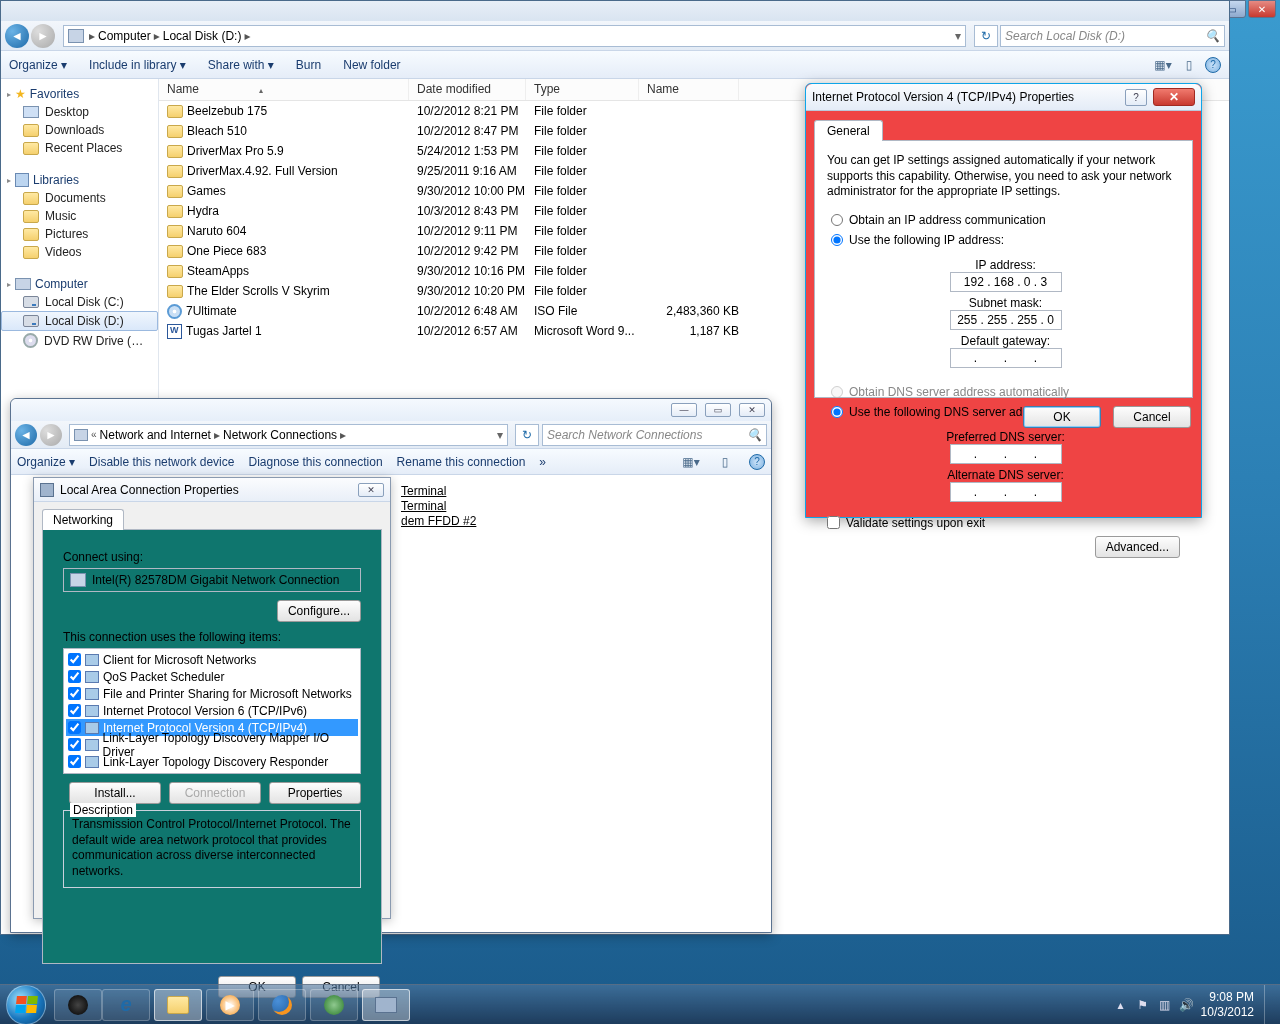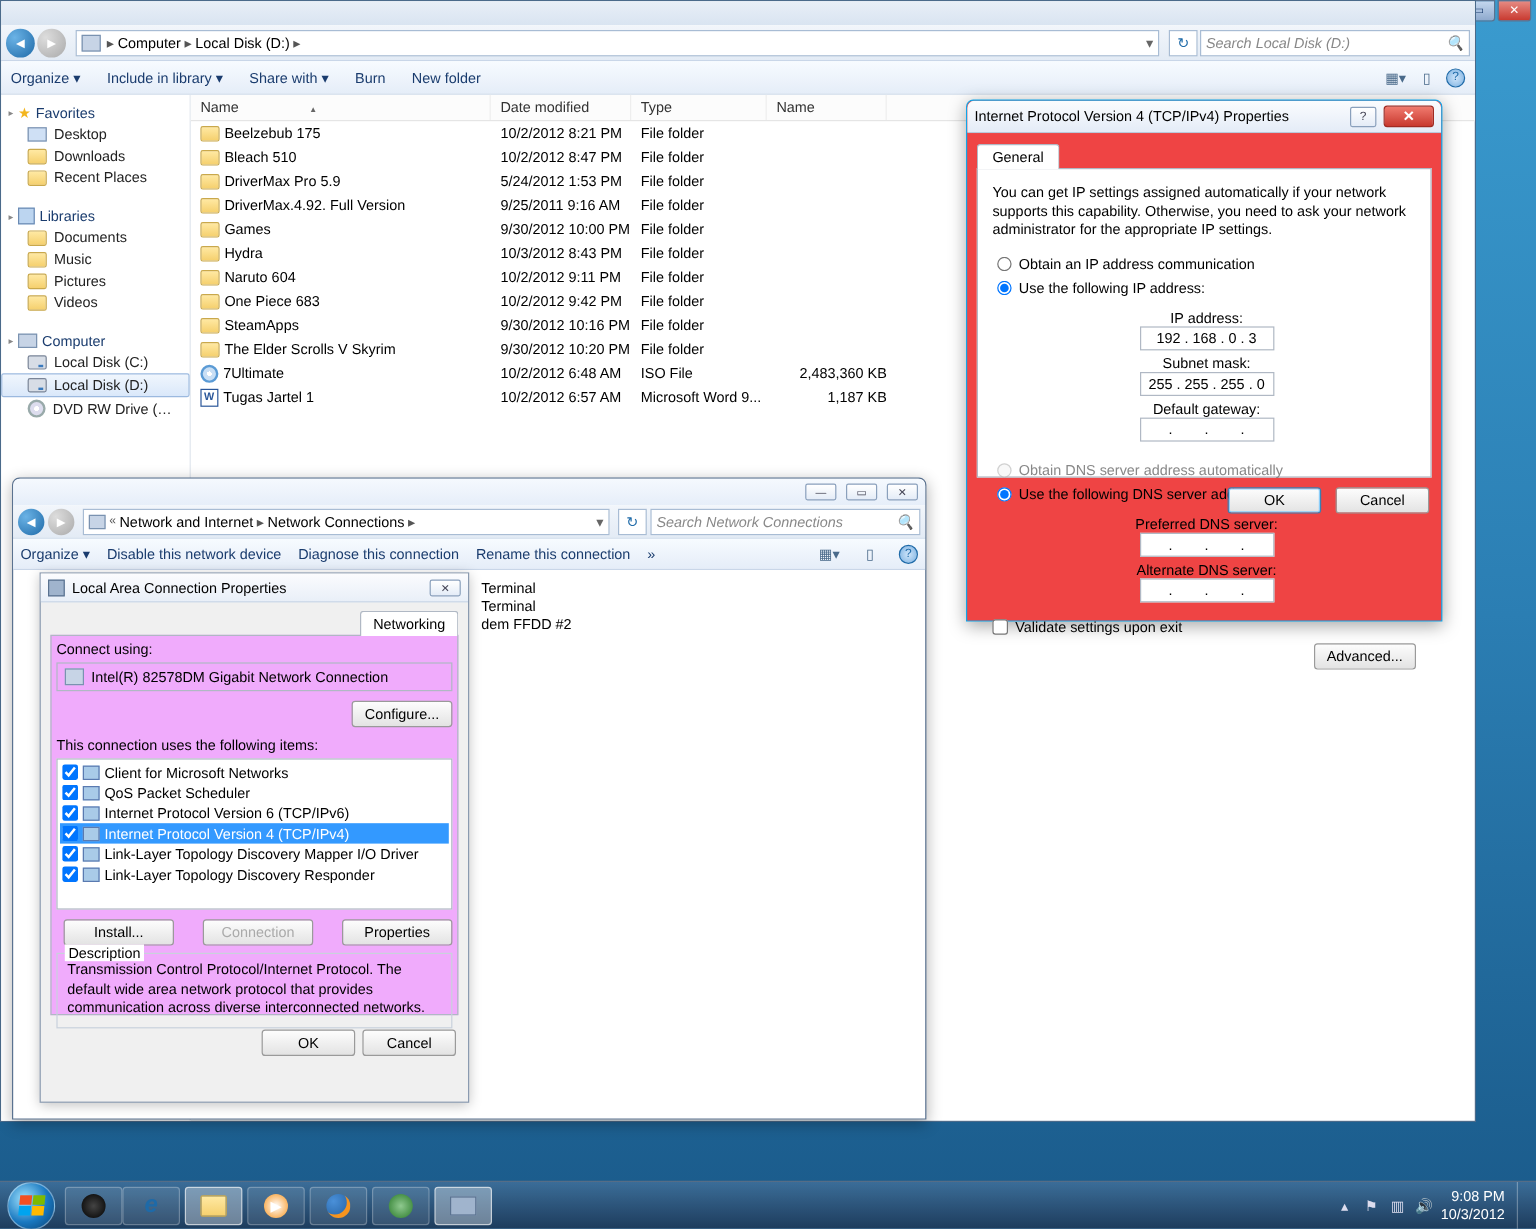--- a/index.html
+++ b/index.html
@@ -90,42 +90,42 @@
   height: 22px; background: linear-gradient(to bottom, #f5f9fe, #e6eef9);
   display: flex; justify-content: flex-end; align-items: center; padding: 0 6px; gap: 8px;
   border-radius: 6px 6px 0 0;
 }
 .winbtn { width: 26px; height: 14px; border: 1px solid #8aa0bc; border-radius: 2px; background: linear-gradient(to bottom, #fff, #e4ecf7); display: flex; align-items: center; justify-content: center; font-size: 9px; color: #445; }
 .netwin .navbar2 { height: 28px; background: linear-gradient(to bottom, #f2f6fb, #e3ebf5); display: flex; align-items: center; padding: 0 4px; gap: 3px; border-bottom: 1px solid #c9d6e8; }
 .netwin .breadcrumb.small { width: auto; flex: 1; margin: 0 4px; }
 .netwin .search-box.small { width: 225px; }
 .netwin .cmdbar2 { height: 26px; background: linear-gradient(to bottom, #f7fbff, #e5edf8); display: flex; align-items: center; padding: 0 6px; gap: 14px; border-bottom: 1px solid #c9d6e8; }
 .netwin .list-area { padding: 8px 12px 8px 390px; }
-.net-item { display: flex; gap: 6px; height: 15px; }
+.net-item { display: flex; align-items: center; gap: 6px; height: 15px; text-decoration: underline; }
 
 
 .lan-dlg {
   position: absolute; left: 33px; top: 477px; width: 358px; height: 442px;
   background: #f0f0f0; border: 1px solid #8a9ab0;
   box-shadow: 0 2px 10px rgba(0,0,0,0.25);
 }
 .lan-dlg .tb {
   height: 24px; background: linear-gradient(to bottom, #fbfcfe, #e9eff8);
   display: flex; align-items: center; padding: 0 6px; gap: 6px; border-bottom: 1px solid #c9d6e8;
 }
 .lan-dlg .tb .lan-icon { width: 14px; height: 14px; background: #a0b4cd; border: 1px solid #5a7290; }
 .lan-dlg .tb .spacer { flex: 1; }
-.lan-dlg .tabs { padding: 6px 8px 0 8px; text-align: right; }
+.lan-dlg .tabs { padding: 6px 8px 0 8px; }
 .lan-dlg .tab {
   display: inline-block; padding: 3px 10px; background: #fff; border: 1px solid #b0b8c4;
   border-bottom: none; border-radius: 3px 3px 0 0; position: relative; top: 1px;
 }
 .lan-dlg .panel {
-  margin: 0 8px 8px 8px; background: #f0abfc; border: 1px solid #b0b8c4;
-  padding: 4px; height: 317px;
+  margin: 0 8px 8px 8px; background: #0f766e; border: 1px solid #b0b8c4;
+  padding: 20px; height: 435px;
 }
 .lan-dlg label.section { display: block; margin-bottom: 4px; }
 .adapter-box { height: 24px; border: 1px solid #b0b8c4; display: flex; align-items: center; padding: 0 6px; gap: 6px; margin-bottom: 8px; }
 .adapter-ico { width: 16px; height: 14px; background: #c7d4e6; border: 1px solid #7a92b0; }
 .btn-row { display: flex; justify-content: flex-end; margin-bottom: 8px; }
 .btn {
   min-width: 78px; height: 22px; background: linear-gradient(to bottom, #fdfdfd, #e3e3e3);
   border: 1px solid #9a9a9a; border-radius: 3px; padding: 0 10px;
   display: inline-flex; align-items: center; justify-content: center; margin-left: 6px;
 }
@@ -524,20 +524,25 @@
           <span>Client for Microsoft Networks</span>
         </div>
         <div class="itm">
           <input type="checkbox" checked="" style="">
           <span class="proto-ico"></span>
           <span>QoS Packet Scheduler</span>
         </div>
         <div class="itm">
           <input type="checkbox" checked="" style="">
           <span class="proto-ico"></span>
+          <span>File and Printer Sharing for Microsoft Networks</span>
+        </div>
+        <div class="itm">
+          <input type="checkbox" checked="" style="">
+          <span class="proto-ico"></span>
           <span>Internet Protocol Version 6 (TCP/IPv6)</span>
         </div>
         <div class="itm sel">
           <input type="checkbox" checked="" style="">
           <span class="proto-ico"></span>
           <span>Internet Protocol Version 4 (TCP/IPv4)</span>
         </div>
         <div class="itm">
           <input type="checkbox" checked="" style="">
           <span class="proto-ico"></span>

